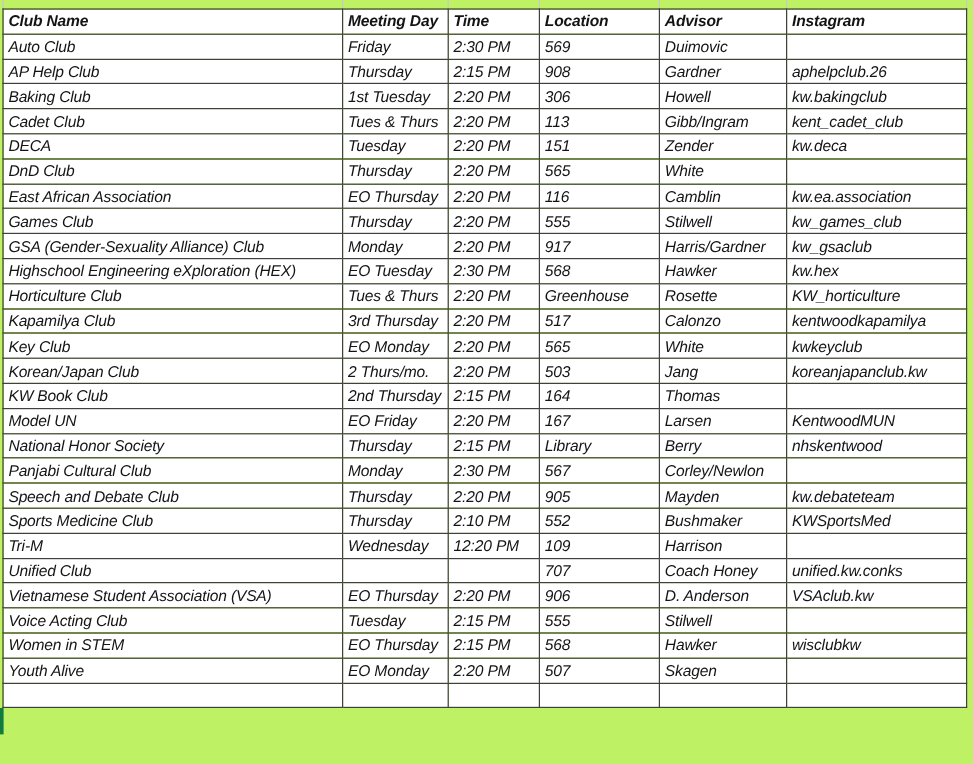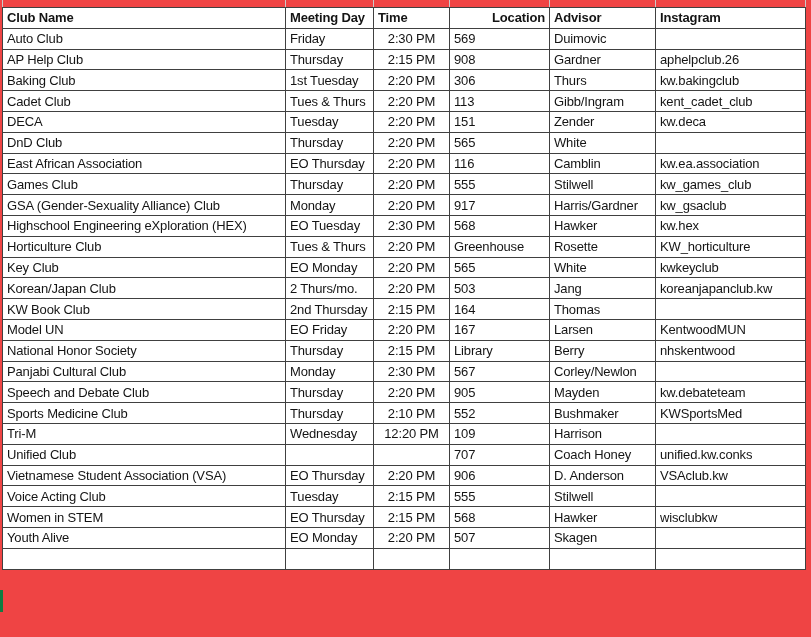--- a/index.html
+++ b/index.html
@@ -1,20 +1,20 @@
 <!DOCTYPE html>
 <html><head>
 <meta charset="utf-8">
 <style>
   html,body{margin:0;padding:0;}
   body{
     width:811px;height:637px;background:#ffffff;
     font-family:"Liberation Sans",sans-serif;
   }
-  .screen{position:relative;width:811px;height:637px;overflow:hidden;background:#ef4444;}
+  .screen{position:relative;width:811px;height:637px;overflow:hidden;background:#bef264;font-style:italic;}
 
   
   .top-sliver{position:absolute;top:0;left:0;width:811px;height:7px;}
   .vline{position:absolute;top:0;width:1px;height:7px;background:#c9c9c9;}
 
   table.sheet{
     position:absolute;top:7px;left:2px;width:803px;
     border-collapse:collapse;table-layout:fixed;
   }
   tr{height:20.8px;}
@@ -25,22 +25,22 @@
     line-height:1;
     letter-spacing:-0.15px;
     white-space:nowrap;
     overflow:hidden;
     color:#141414;
     font-weight:400;
     text-align:left;
     background:#ffffff;
   }
   th{font-weight:700;}
-  th.c3{text-align:right;}
-  td.c2{text-align:center;}
+  th.c3{text-align:left;}
+  td.c2{text-align:left;}
   td.c3{text-align:left;}
 
   
   .selection-sliver{
     position:absolute;left:0;top:590px;width:3px;height:22px;z-index:5;
   }
 </style>
 </head>
 <body>
 
@@ -88,21 +88,21 @@
           <td class="c2">2:15 PM</td>
           <td class="c3">908</td>
           <td class="c4">Gardner</td>
           <td class="c5">aphelpclub.26</td>
         </tr>
         <tr>
           <td class="c0">Baking Club</td>
           <td class="c1">1st Tuesday</td>
           <td class="c2">2:20 PM</td>
           <td class="c3">306</td>
-          <td class="c4">Thurs</td>
+          <td class="c4">Howell</td>
           <td class="c5">kw.bakingclub</td>
         </tr>
         <tr>
           <td class="c0">Cadet Club</td>
           <td class="c1">Tues &amp; Thurs</td>
           <td class="c2">2:20 PM</td>
           <td class="c3">113</td>
           <td class="c4">Gibb/Ingram</td>
           <td class="c5">kent_cadet_club</td>
         </tr>
@@ -156,20 +156,28 @@
         </tr>
         <tr>
           <td class="c0">Horticulture Club</td>
           <td class="c1">Tues &amp; Thurs</td>
           <td class="c2">2:20 PM</td>
           <td class="c3">Greenhouse</td>
           <td class="c4">Rosette</td>
           <td class="c5">KW_horticulture</td>
         </tr>
         <tr>
+          <td class="c0">Kapamilya Club</td>
+          <td class="c1">3rd Thursday</td>
+          <td class="c2">2:20 PM</td>
+          <td class="c3">517</td>
+          <td class="c4">Calonzo</td>
+          <td class="c5">kentwoodkapamilya</td>
+        </tr>
+        <tr>
           <td class="c0">Key Club</td>
           <td class="c1">EO Monday</td>
           <td class="c2">2:20 PM</td>
           <td class="c3">565</td>
           <td class="c4">White</td>
           <td class="c5">kwkeyclub</td>
         </tr>
         <tr>
           <td class="c0">Korean/Japan Club</td>
           <td class="c1">2 Thurs/mo.</td>

